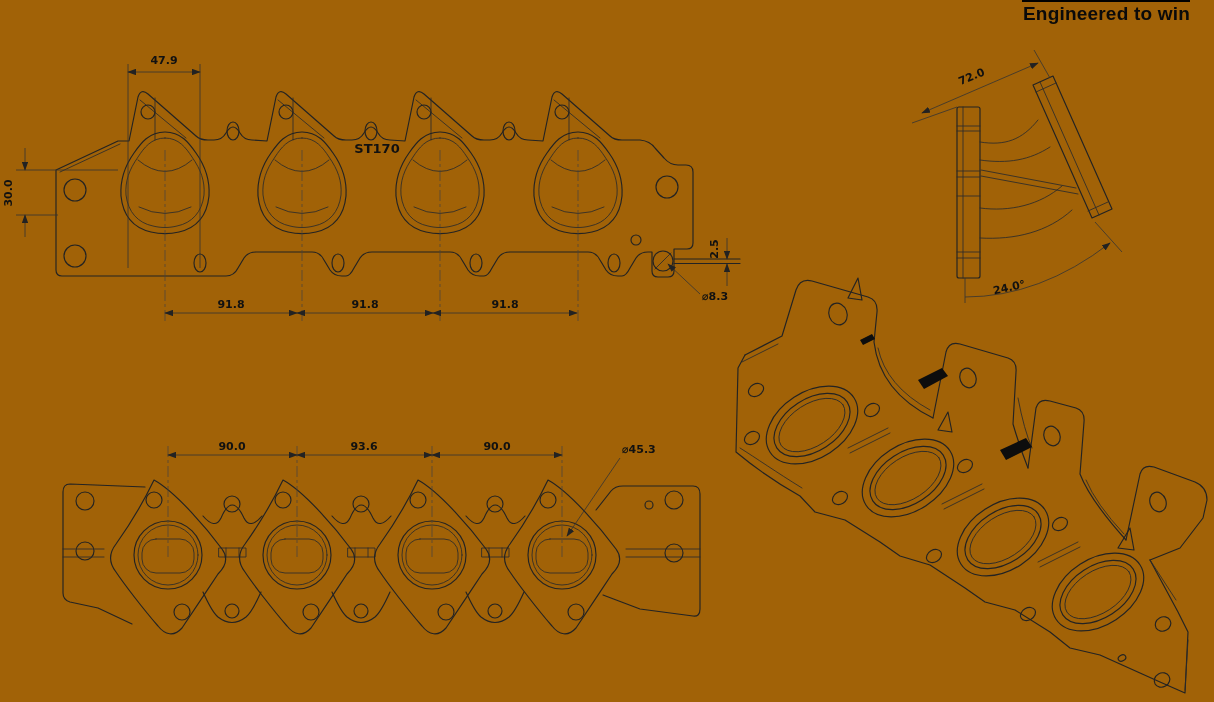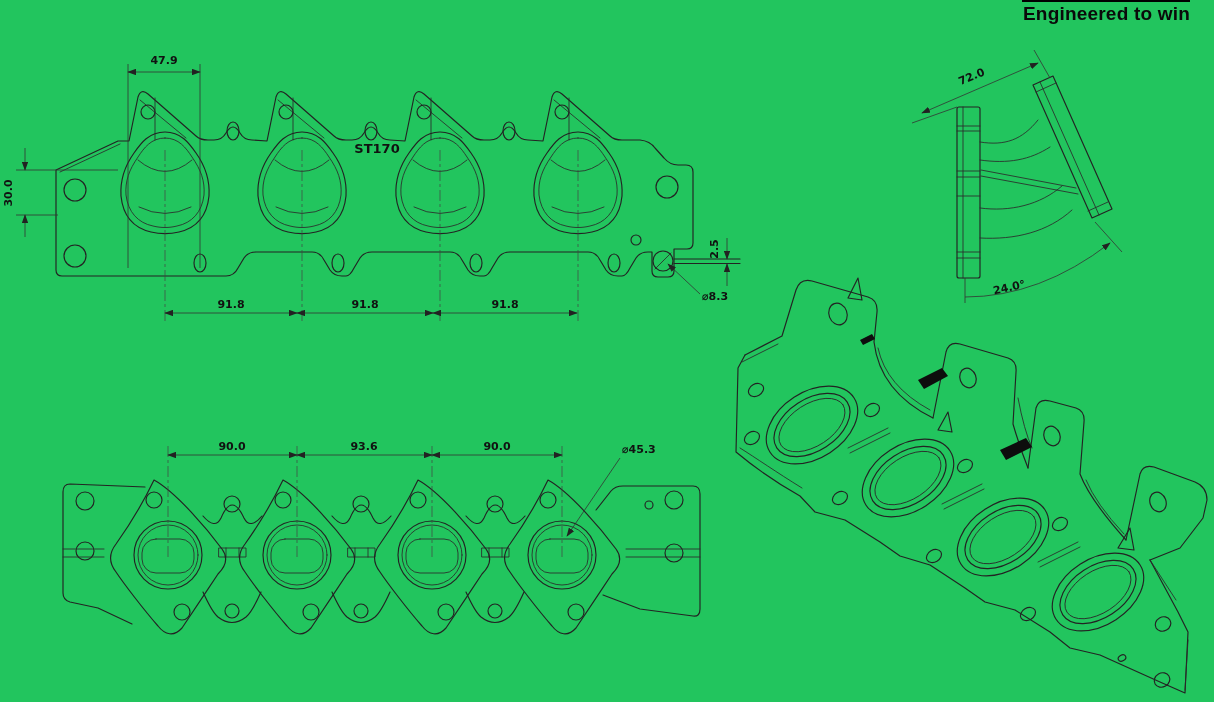--- a/index.html
+++ b/index.html
@@ -1,17 +1,17 @@
 <!DOCTYPE html>
 <html><head>
 <meta charset="utf-8">
 <style>
   html,body{margin:0;padding:0;background:#f6f6f6;}
   #canvas{
-    position:relative;width:1214px;height:702px;background:#22c55e;
+    position:relative;width:1214px;height:702px;background:#a16207;
     font-family:"DejaVu Sans","Liberation Sans",sans-serif;overflow:hidden;
   }
   .view{position:absolute;}
   .dimtxt{font-size:11px;font-weight:600;fill:#111;}
   .parttxt{font-size:13px;font-weight:700;fill:#111;}
   #brand-tagline{
     position:absolute;top:3px;right:24px;
     font-family:"Liberation Sans","DejaVu Sans",sans-serif;
     font-size:19px;font-weight:800;color:#0a0a0a;letter-spacing:.2px;
   }

